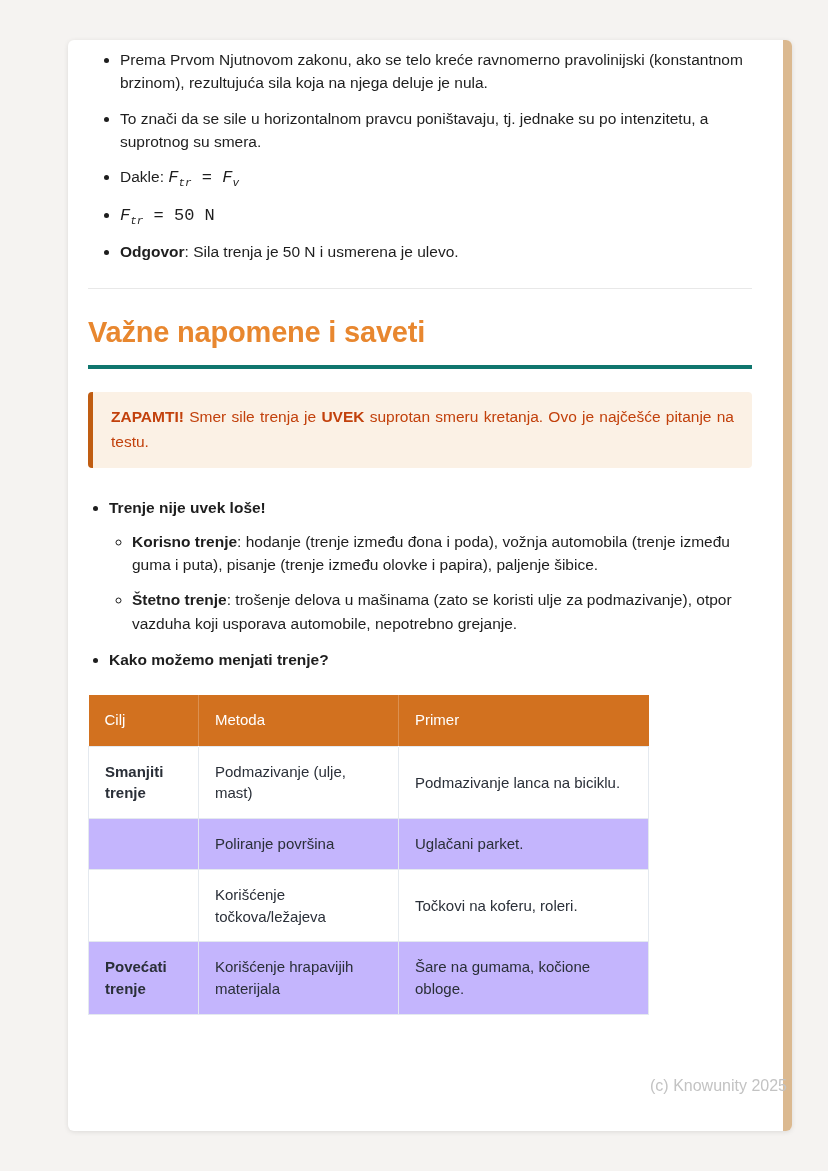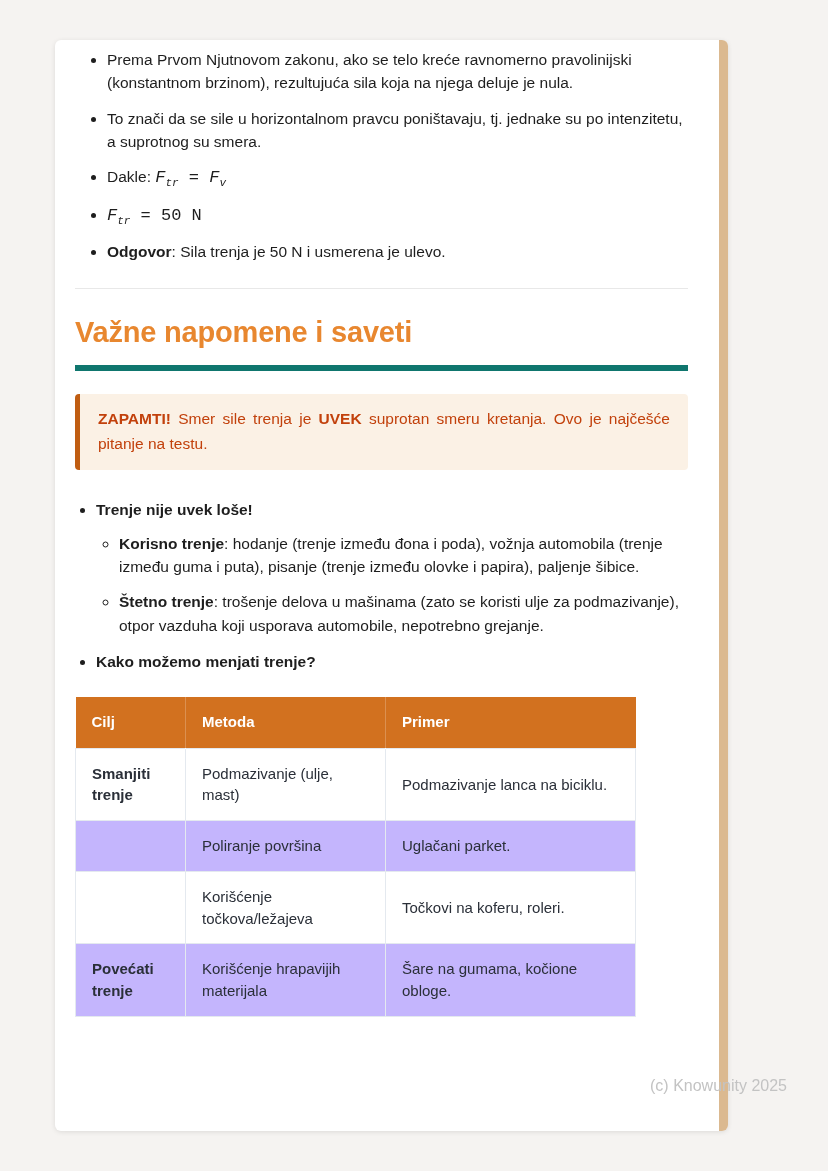--- a/index.html
+++ b/index.html
@@ -7,22 +7,22 @@
   body {
     width: 828px; height: 1171px;
     background: #f5f3f1;
     font-family: "Liberation Sans", "DejaVu Sans", sans-serif;
     color: #1e1e1e;
     position: relative;
     overflow: hidden;
   }
   .card {
     position: absolute;
-    left: 55px; top: 40px;
-    width: 673px; min-height: 1091px;
+    left: 68px; top: 40px;
+    width: 724px; min-height: 1091px;
     background: #ffffff;
     border-radius: 6px;
     box-shadow: 0 1px 5px rgba(0,0,0,0.10);
   }
   .stripe {
     position: absolute; top: 0; right: 0; bottom: 0;
     width: 9px;
     background: #dbb990;
     border-radius: 0 6px 6px 0;
   }
@@ -34,21 +34,21 @@
   ul.list-a { margin: 0; padding-left: 32px; list-style: disc; }
   ul.list-a > li { margin-bottom: 12px; }
   hr.divider { border: none; border-top: 1px solid #e8e8e8; margin: 25px 0 0 0; }
   h1.section-title {
     font-size: 29px;
     line-height: 1.2;
     font-weight: 700;
     color: #e8872f;
     margin: 26px 0 0 0;
     padding-bottom: 15px;
-    border-bottom: 6px solid #0f766e;
+    border-bottom: 4px solid #0f766e;
     letter-spacing: -0.2px;
   }
   .callout {
     margin-top: 23px;
     background: #fbf1e5;
     border-left: 5px solid #c05d12;
     border-radius: 4px;
     padding: 13px 18px;
   }
   .callout p { margin: 0; text-align: justify; line-height: 1.6; color: #c2410c; }
@@ -63,21 +63,21 @@
   table.friction-table {
     margin-top: 24px;
     border-collapse: collapse;
     table-layout: fixed;
     width: 560px;
     font-size: 15px;
   }
   table.friction-table th {
     background: #d2711f;
     color: #ffffff;
-    font-weight: 700;
+    font-weight: 400;
     text-align: left;
     padding: 14px 16px;
     border-right: 1px solid rgba(255,255,255,0.22);
   }
   table.friction-table th:last-child { border-right: none; }
   table.friction-table td {
     padding: 14px 16px;
     border: 1px solid #e4e9ef;
     vertical-align: middle;
     line-height: 1.45;

